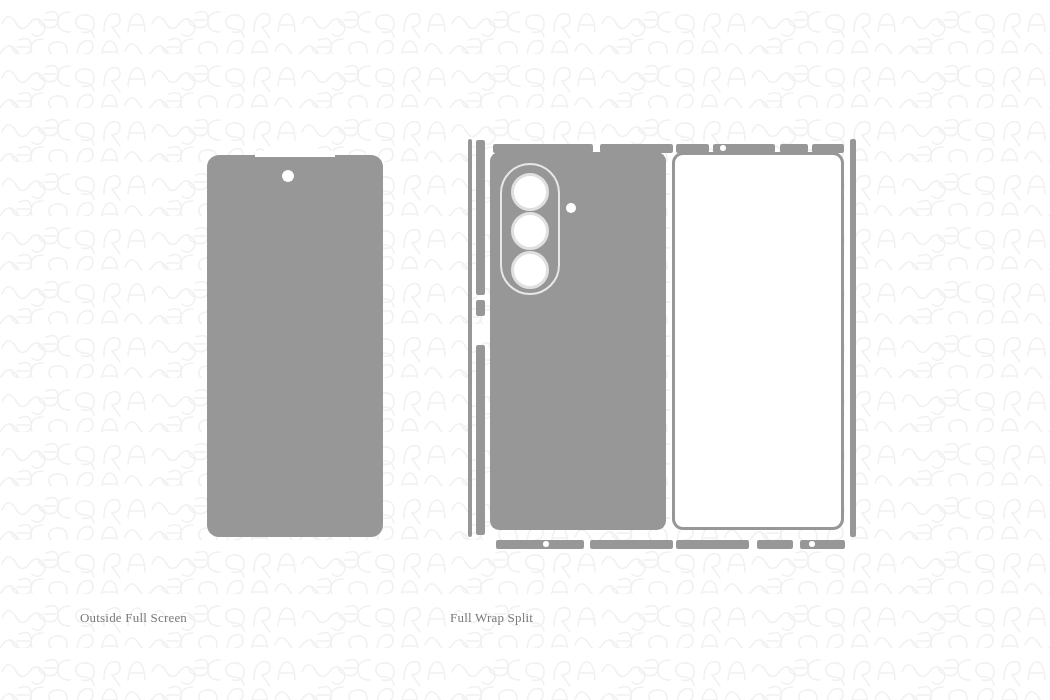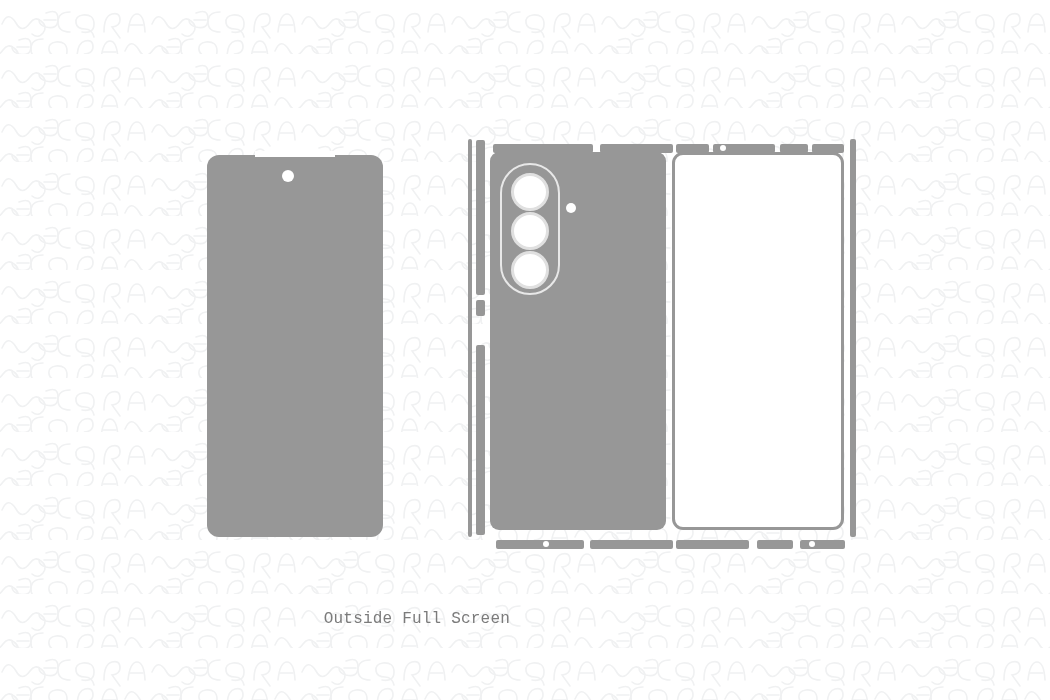--- a/index.html
+++ b/index.html
@@ -38,24 +38,24 @@
     background: #ffffff;
     border-radius: 50%;
   }
   .outlined {
     background: #ffffff;
     border: 3px solid #979797;
   }
   
   .caption {
     position: absolute;
-    text-align: right;
+    text-align: left;
     color: #7b7b7b;
-    font-size: 16px;
-    font-family: Liberation Mono, monospace;
+    font-size: 13px;
+    font-family: Liberation Serif, serif;
     letter-spacing: 0.2px;
     white-space: nowrap;
   }
   
   .cam-pill {
     position: absolute;
     box-sizing: border-box;
     border: 2px solid #e8e8e8;
     border-radius: 999px;
     background: transparent;
@@ -145,14 +145,15 @@
 
     <div class="shape fill" style="left:496px;top:540px;width:88px;height:9px;border-radius:2px;"></div>
     <div class="shape hole" style="left:543px;top:541px;width:6px;height:6px;"></div>
     <div class="shape fill" style="left:590px;top:540px;width:83px;height:9px;border-radius:2px;"></div>
     <div class="shape fill" style="left:676px;top:540px;width:73px;height:9px;border-radius:2px;"></div>
     <div class="shape fill" style="left:757px;top:540px;width:36px;height:9px;border-radius:2px;"></div>
     <div class="shape fill" style="left:800px;top:540px;width:45px;height:9px;border-radius:2px;"></div>
     <div class="shape hole" style="left:809px;top:541px;width:6px;height:6px;"></div>
   </div>
 
+  <div class="caption" style="left:450px;top:610px;width:430px;">Full Wrap Split</div>
 
 </div>
 
 </body></html>

